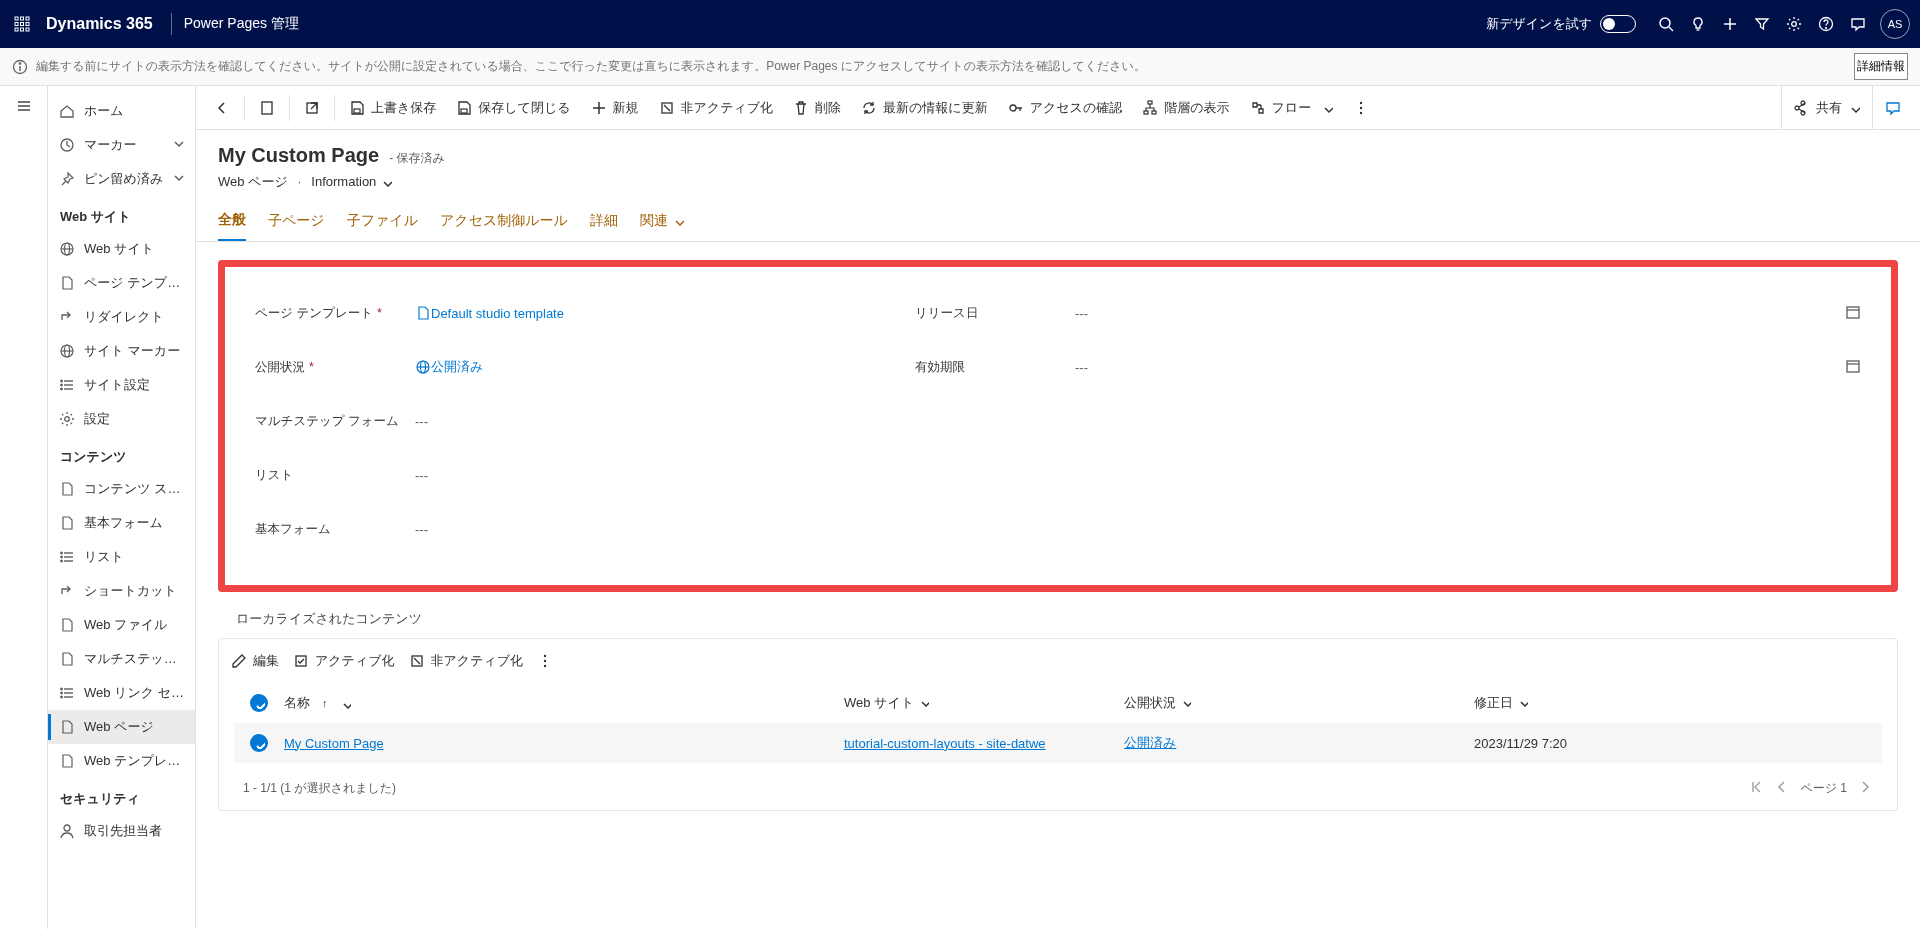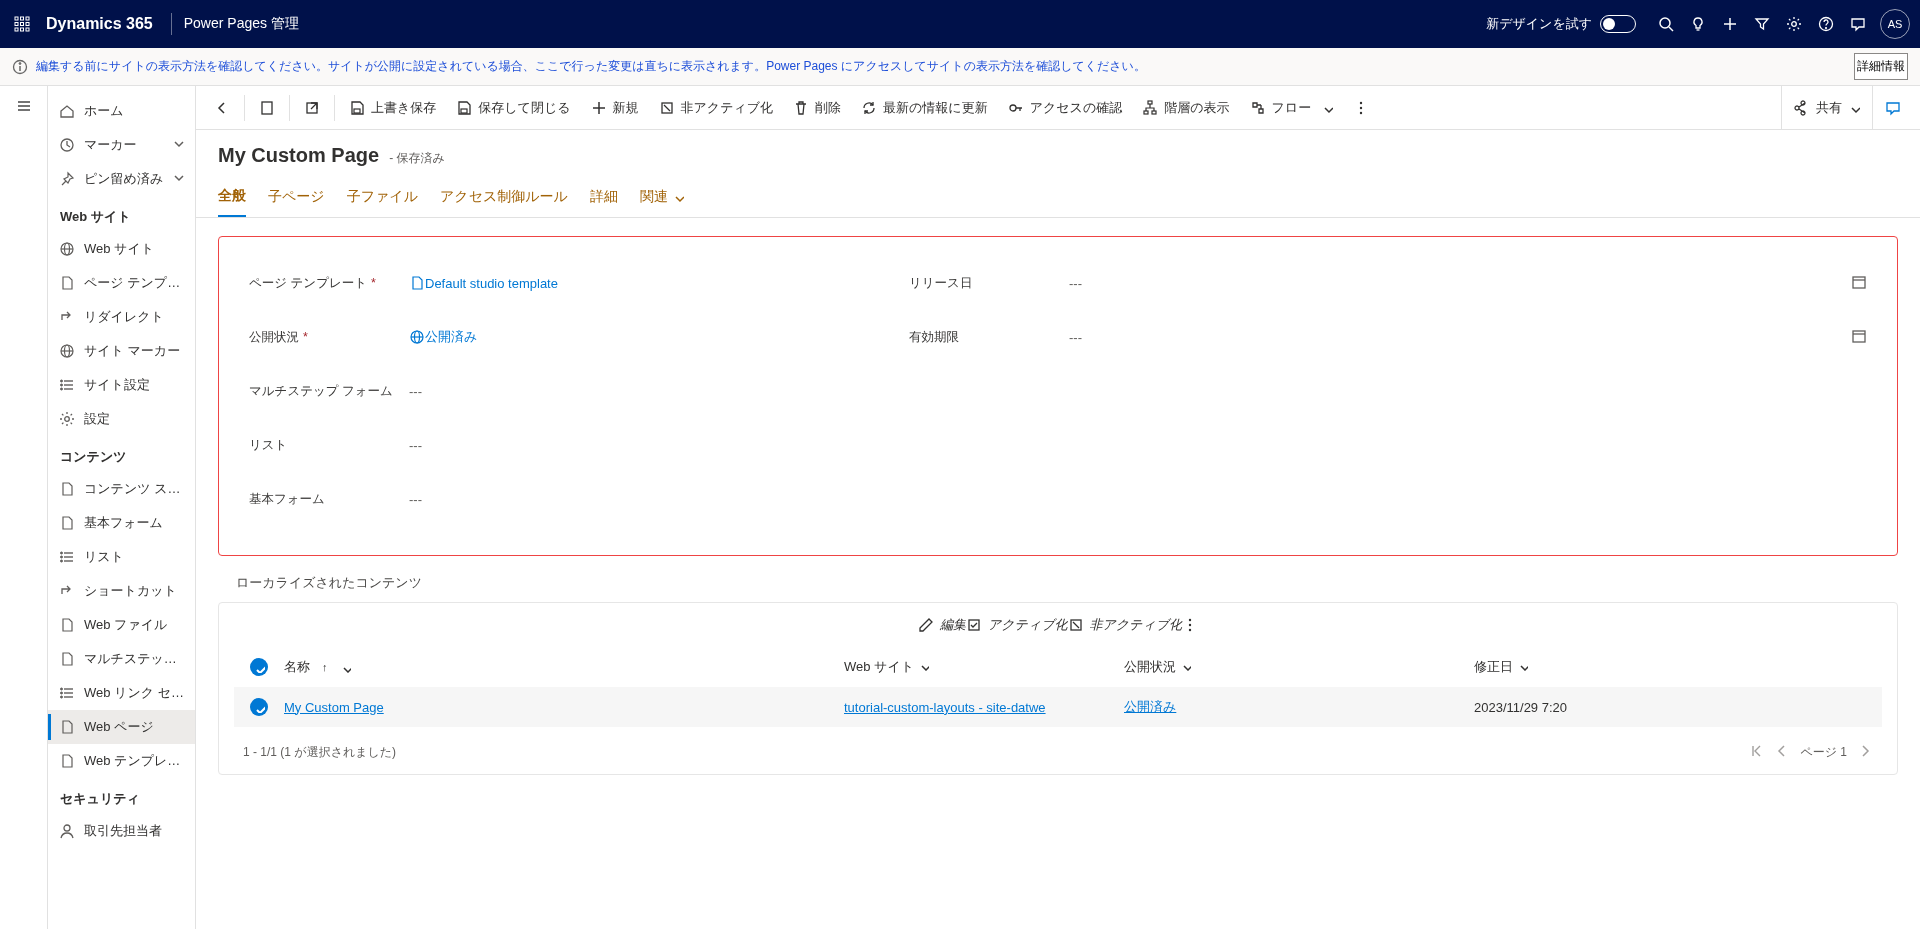--- a/index.html
+++ b/index.html
@@ -15,21 +15,21 @@
 .topbar .spacer { flex:1; }
 .topbar .try-new { font-size:13px; margin-right:8px;font-family:Liberation Mono, monospace;}
 .topbar .toggle { width:36px; height:18px; border:1px solid #fff; border-radius:10px; display:flex; align-items:center; padding:0 2px; margin-right:14px; cursor:pointer;}
 .topbar .toggle-knob { width:12px; height:12px; background:#fff; border-radius:50%; }
 .topbar .hicon { width:32px; height:32px; display:flex; align-items:center; justify-content:center; cursor:pointer; }
 .topbar .avatar { width:30px; height:30px; border:1px solid rgba(255,255,255,.6); border-radius:50%; display:flex; align-items:center; justify-content:center; font-size:11px; margin-left:6px; cursor:pointer;}
 
 
 .infobar { height:38px; border-bottom:1px solid #e1e1e1; display:flex; align-items:center; padding:0 12px; background:#faf9f8; }
 .infobar .info-icon { margin-right:8px; color:#666; display:flex; align-items:center;}
-.infobar .info-text { font-size:12px; color:#1d4ed8; flex:1; }
+.infobar .info-text { font-size:12px; color:#737373; flex:1; }
 .infobar .info-btn { border:1px solid #8a8886; background:#fff; padding:4px 2px; font-size:12px; cursor:pointer;}
 
 
 .body-area { flex:1; display:flex; overflow:hidden; }
 
 
 .ham-col { width:48px; border-right:1px solid #e1e1e1; display:flex; justify-content:center; padding-top:12px;}
 .ham-col .ham { cursor:pointer; color:#444;}
 
 
@@ -62,37 +62,37 @@
 .breadcrumb .bcsep { margin:0 6px; color:#605e5c;}
 .breadcrumb .bcinfo { cursor:pointer; display:inline-flex; align-items:center; gap:4px;}
 
 
 .tabs { display:flex; gap:22px; padding:14px 22px 0 22px; border-bottom:1px solid #e1e1e1; margin-top:6px;}
 .tab { padding-bottom:10px; cursor:pointer; font-size:14px; color:#a16207; display:flex; align-items:center; gap:4px;}
 .tab.active { border-bottom:2px solid #0078d4; font-weight:600;}
 
 
 .content { flex:1; overflow:auto; padding:0 22px 20px 22px; position:relative;}
-.form-card { border:1px solid #ef4444; border-radius:4px; padding:24px 30px; margin-top:18px; background:#fff;}
+.form-card { border:7px solid #ef4444; border-radius:4px; padding:24px 30px; margin-top:18px; background:#fff;}
 .form-row { display:flex; align-items:center; min-height:44px; margin-bottom:10px;}
 .form-label { width:160px; font-size:12.5px; color:#3b3a39;}
 .req { color:#a4262c; margin-left:4px;}
 .form-left { width:660px; display:flex; align-items:center;}
 .form-right-label { width:160px; font-size:12.5px; color:#3b3a39;}
 .form-right-val { flex:1; display:flex; align-items:center; gap:8px; color:#605e5c;}
 .lookup { display:flex; align-items:center; gap:0;}
 .lookup svg { color:#0078d4;}
 .lookup a { color:#0078d4; text-decoration:none; cursor:pointer;}
 .dash { color:#605e5c;}
 .date-icon { color:#605e5c;}
 
 
 .section-header { font-size:13px; color:#4b4a48; padding:18px 6px 10px 18px;}
 .grid-card { border:1px solid #e6e6e6; border-radius:4px; background:#fff; padding-bottom:12px;}
-.grid-toolbar { display:flex; justify-content:center; align-items:center; height:44px; padding:0 12px; font-style:italic;}
+.grid-toolbar { display:flex; justify-content:flex-start; align-items:center; height:44px; padding:0 12px; gap:14px;}
 .grid-toolbar .gbtn { display:flex; align-items:center; gap:6px; cursor:pointer; color:#323130; font-size:13px;}
 .grid-table { width:calc(100% - 30px); margin:0 15px;}
 .grid-head, .grid-row { display:flex; align-items:center; height:40px;}
 .grid-head { font-size:13px; color:#323130; }
 .grid-row { background:#f6f6f6;}
 .col-check { width:50px; display:flex; justify-content:center;}
 .check-circle { width:18px; height:18px; border-radius:50%; background:#0078d4; display:flex; align-items:center; justify-content:center; color:#fff;}
 .col-name { flex:0 0 560px; display:flex; align-items:center; gap:12px;}
 .col-site { flex:0 0 280px;}
 .col-pub { flex:0 0 350px;}
@@ -628,20 +628,30 @@
             <svg stroke="#0078d4">
               <use href="#i-chat"></use>
             </svg>
           </div>
     </div>
 
     <div class="page-head">
       <div class="page-title-row">
         <div class="page-title">My Custom Page</div>
         <div class="page-savestate">- 保存済み</div>
+      </div>
+      <div class="breadcrumb">
+        <span>Web ページ</span>
+        <span class="bcsep">·</span>
+        <span class="bcinfo">
+              <span>Information</span>
+              <svg stroke="#605e5c" style="width:12px;height:12px">
+                <use href="#i-chev-down"></use>
+              </svg>
+            </span>
       </div>
     </div>
 
     <div class="tabs">
       <div class="tab active">全般</div>
       <div class="tab">子ページ</div>
       <div class="tab">子ファイル</div>
       <div class="tab">アクセス制御ルール</div>
       <div class="tab">詳細</div>
       <div class="tab">

